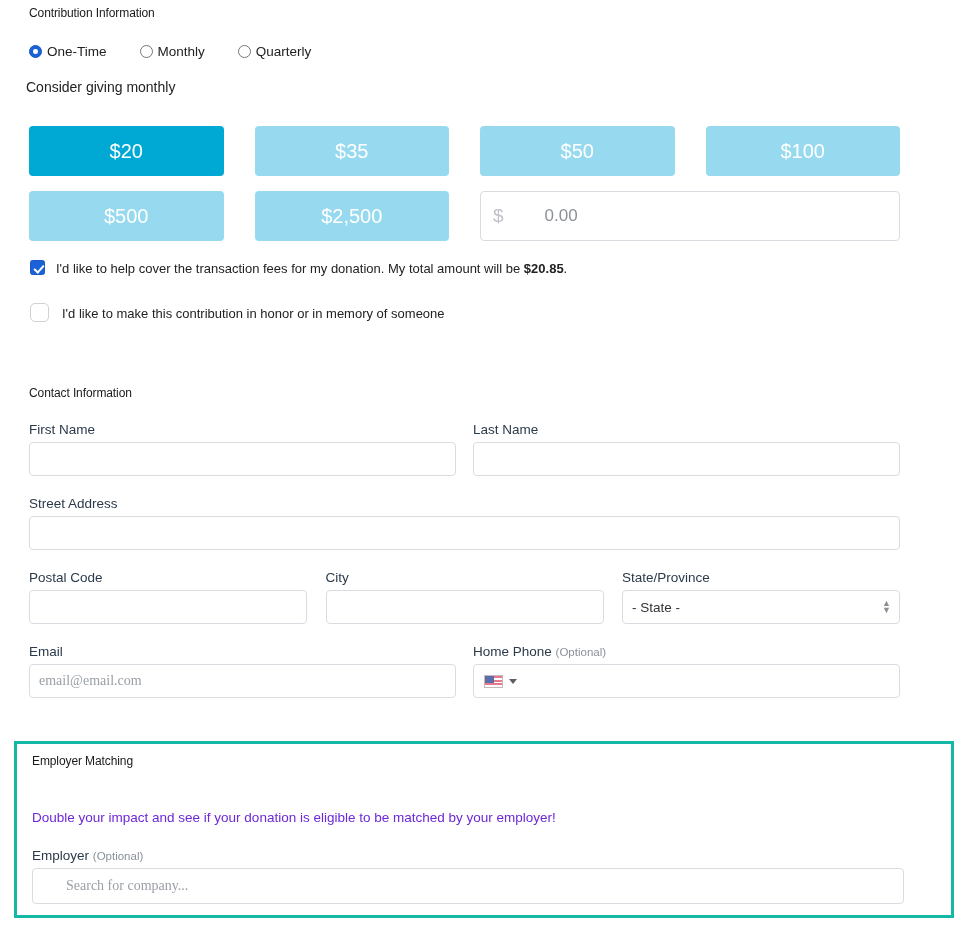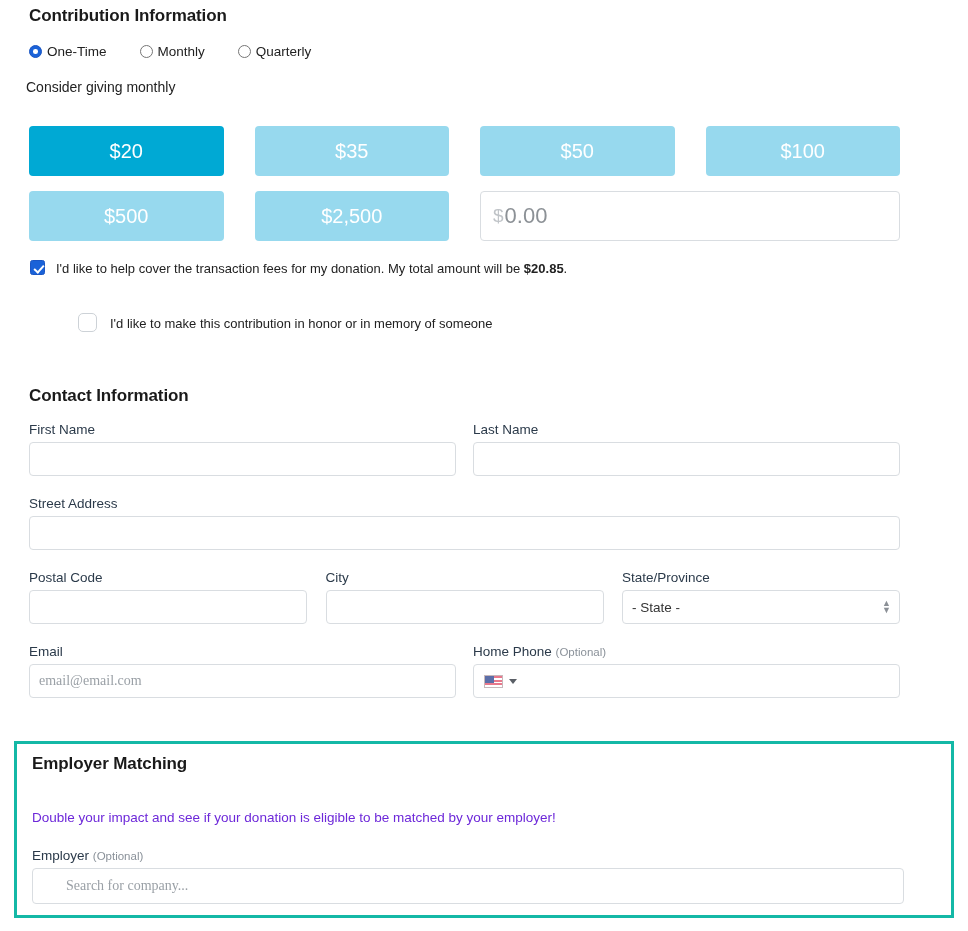--- a/index.html
+++ b/index.html
@@ -9,22 +9,22 @@
     height: 931px;
     background: #ffffff;
     font-family: "Liberation Sans", sans-serif;
     color: #212529;
     overflow: hidden;
   }
   .page { position: relative; width: 968px; height: 931px; }
 
   
   .section-title {
-    font-size: 17px;
-    font-weight: bold;
+    font-size: 12px;
+    font-weight: normal;
     color: #1a1a1a;
     letter-spacing: -0.1px;
   }
   .field-label {
     font-size: 13.5px;
     color: #2b3a4a;
     margin-bottom: 5px;
     display: block;
   }
   .optional {
@@ -122,35 +122,36 @@
     display: flex;
     align-items: center;
     padding: 0 12px;
   }
   .cur-sym { font-size: 19px; color: #c0c4c8; margin-right: 1px; }
   .custom-input {
     flex: 1;
     border: none;
     outline: none;
     font-family: "Liberation Sans", sans-serif;
-    font-size: 22px;
+    font-size: 17px;
     color: #14532d;
     background: transparent;
     padding: 0;
+    margin-left: 40px;
   }
   .custom-input::placeholder { color: #8c9196; }
 
   
   .cb-row {
     position: absolute;
     display: flex;
     align-items: flex-start;
   }
   .cb-fee { left: 30px; top: 259px; }
-  .cb-honor { left: 30px; top: 313px; margin-left: 48px; }
+  .cb-honor { left: 30px; top: 303px; }
 
   .cb-checked {
     width: 15px; height: 15px;
     background: #1a62d8;
     border: 1px solid #1a56c4;
     border-radius: 2.5px;
     flex: 0 0 auto;
     position: relative;
     margin-top: 1px;
     cursor: pointer;

